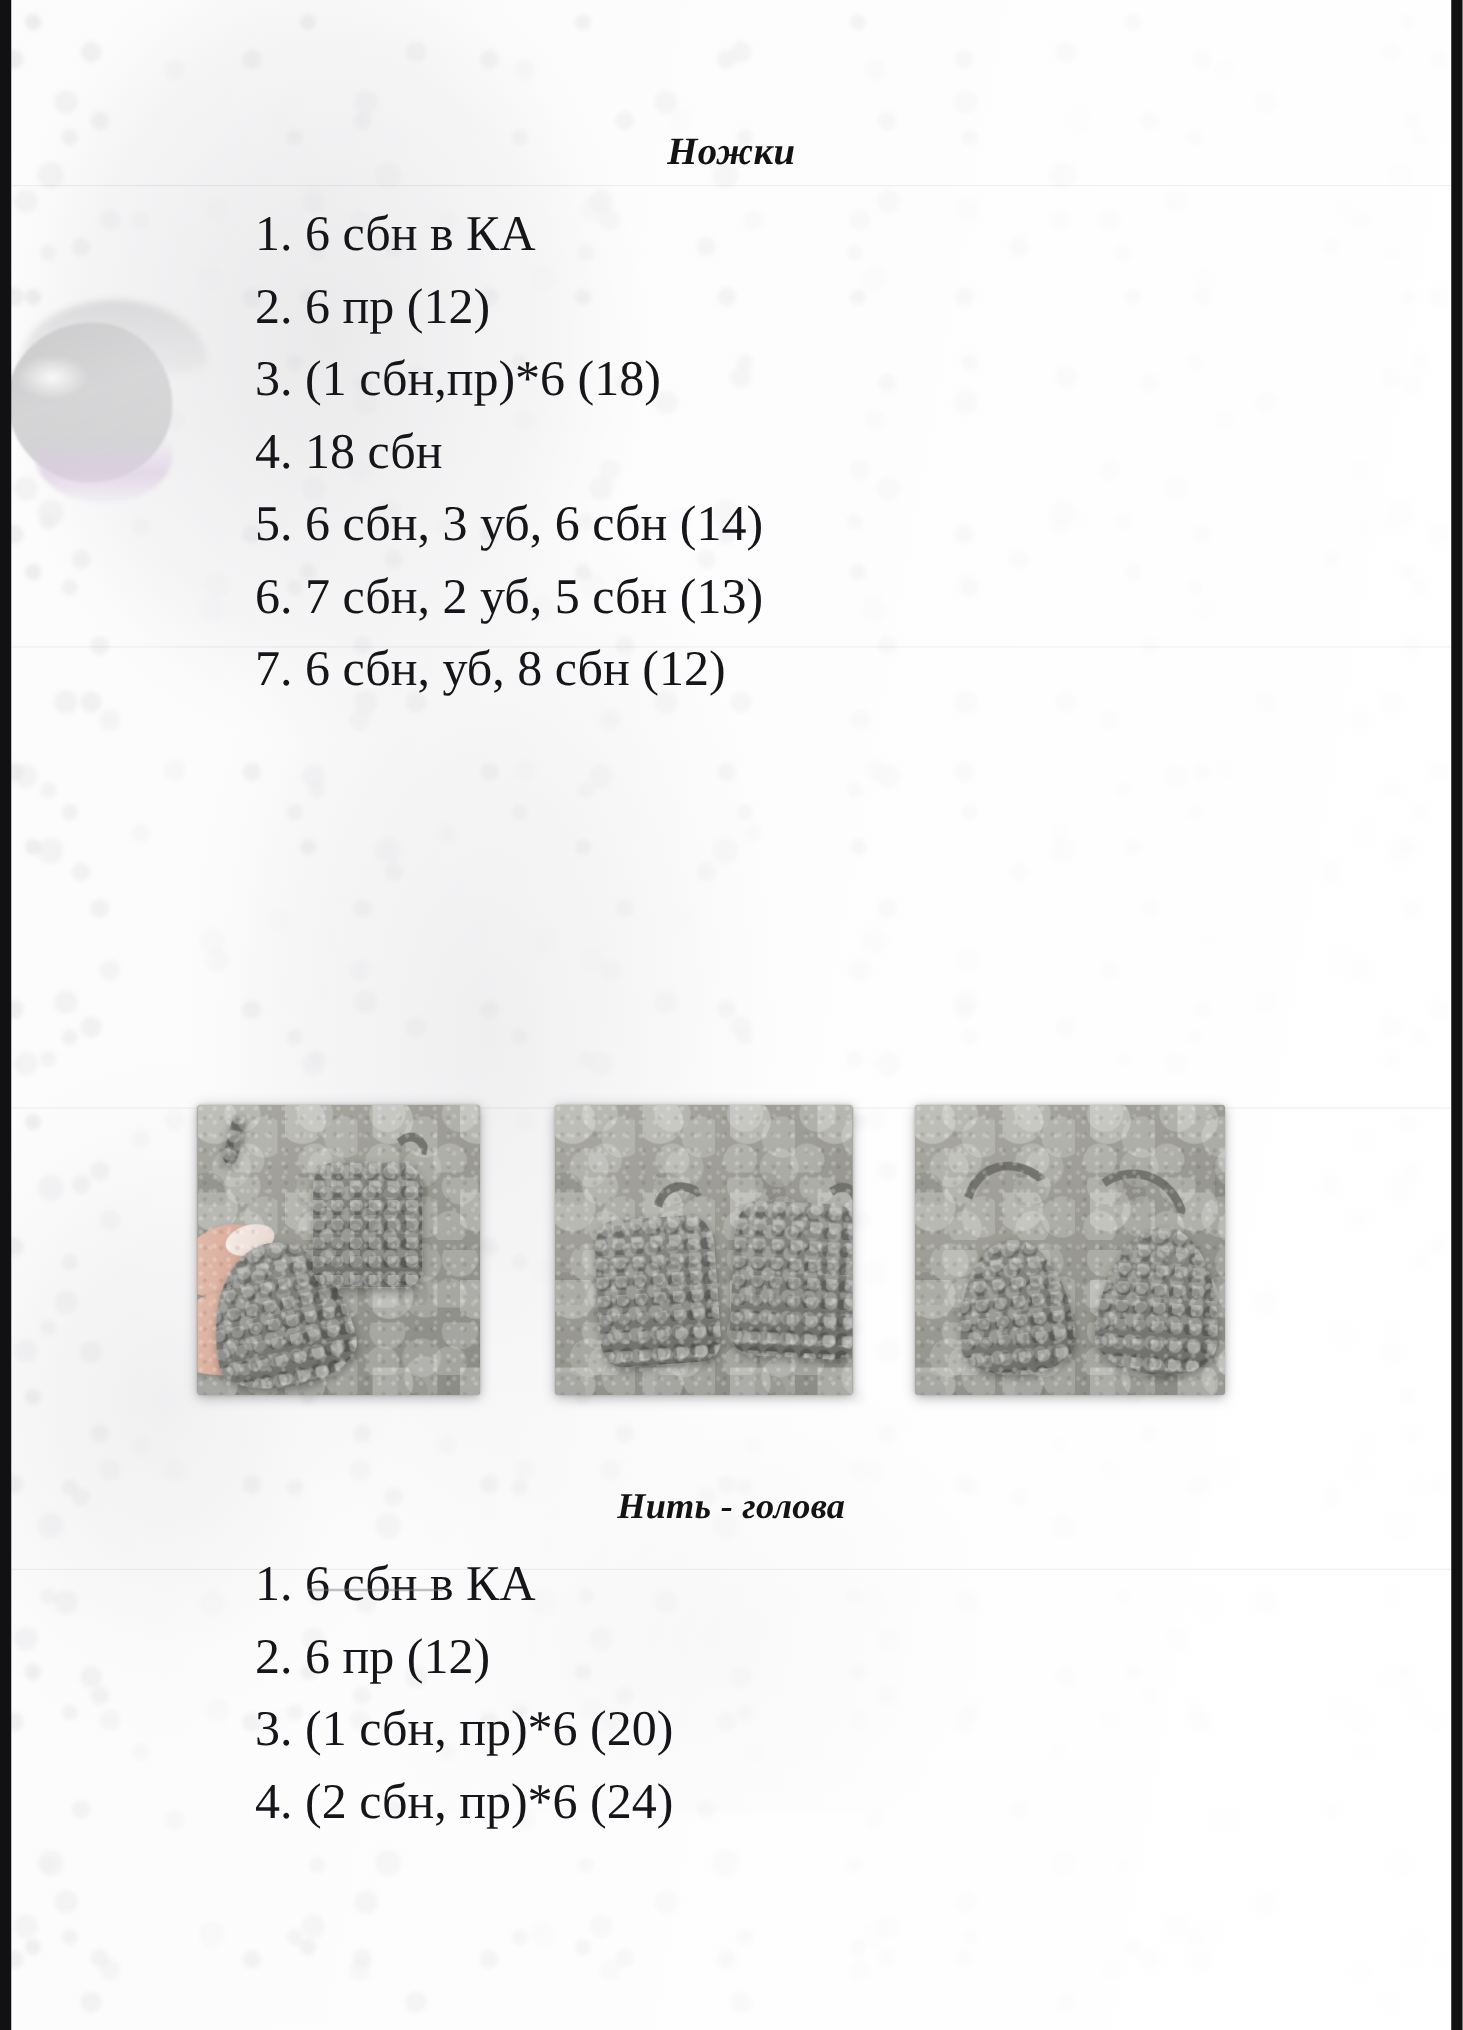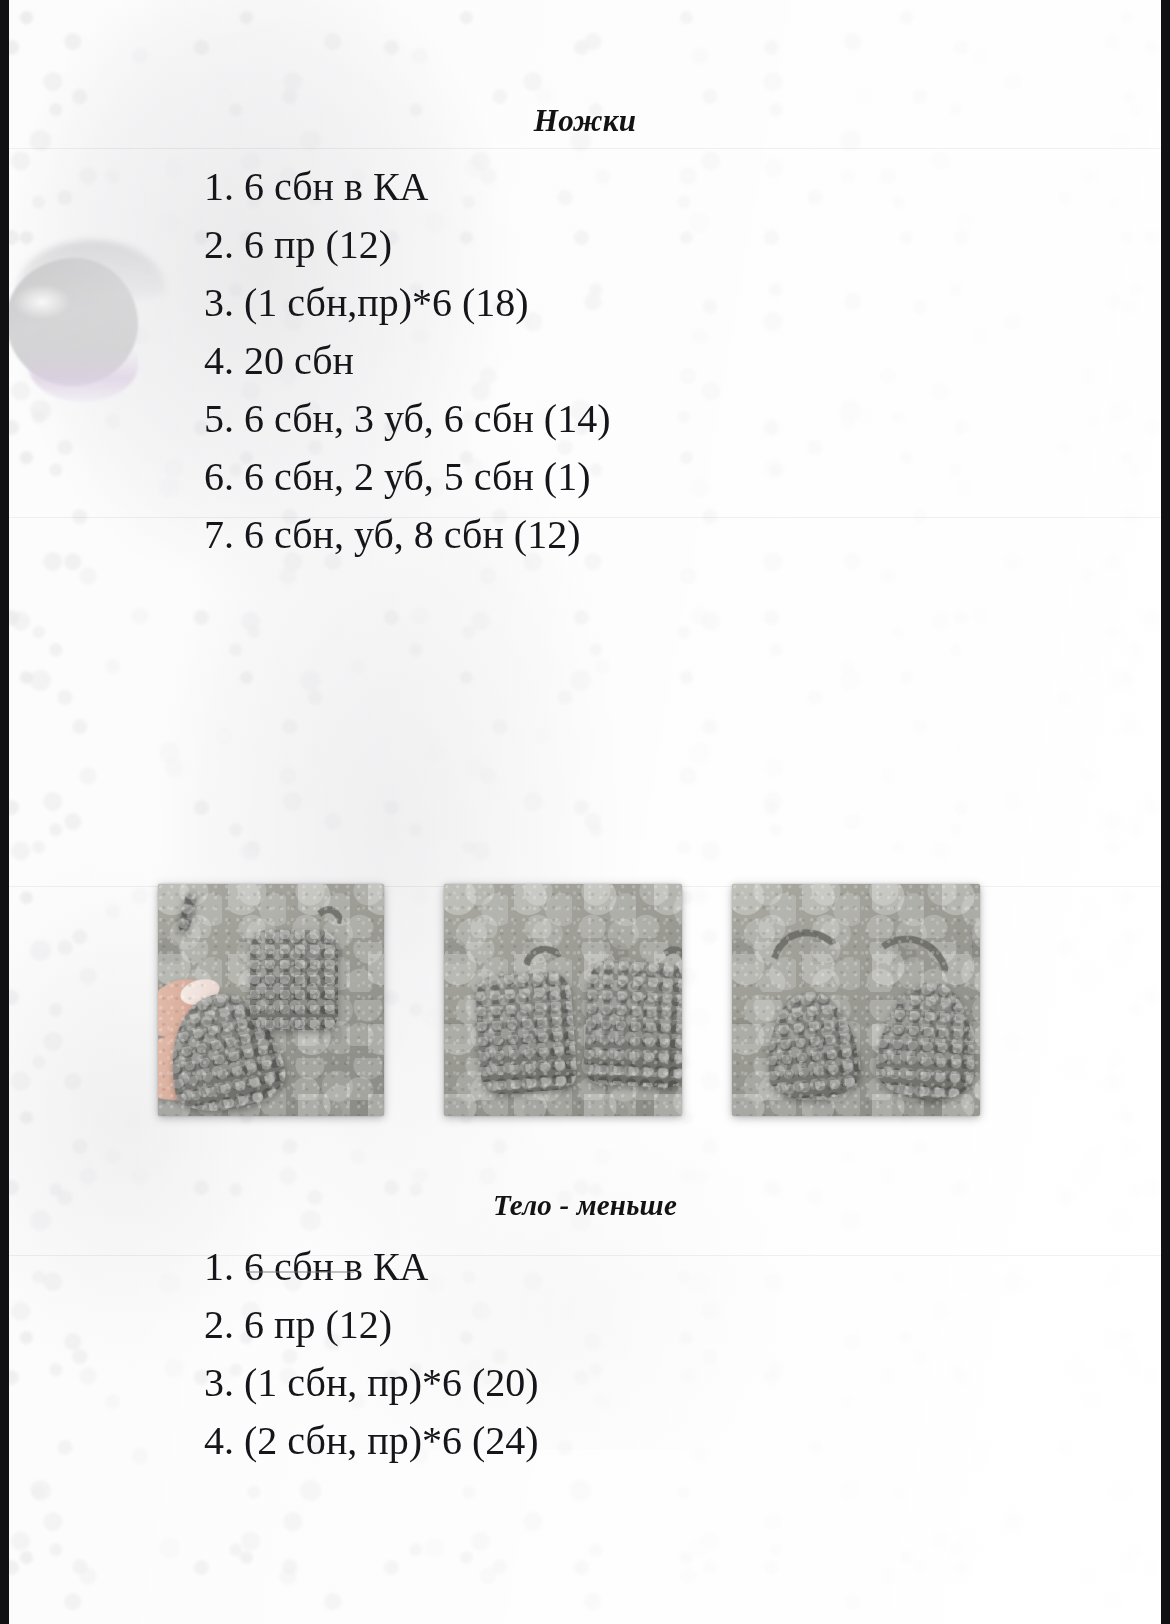--- a/index.html
+++ b/index.html
@@ -320,23 +320,23 @@
   <div class="scanline" style="top:1255px"></div>
 
   <div id="content">
 
     <div class="section-title" id="title-nozhki">Ножки</div>
 
     <ol class="steps" id="list-nozhki">
       <li><span class="num">1.</span> <span>6 сбн в КА</span></li>
       <li><span class="num">2.</span> <span>6 пр (12)</span></li>
       <li><span class="num">3.</span> <span>(1 сбн,пр)*6 (18)</span></li>
-      <li><span class="num">4.</span> <span>20 сбн</span></li>
+      <li><span class="num">4.</span> <span>18 сбн</span></li>
       <li><span class="num">5.</span> <span>6 сбн, 3 уб, 6 сбн (14)</span></li>
-      <li><span class="num">6.</span> <span>6 сбн, 2 уб, 5 сбн (1)</span></li>
+      <li><span class="num">6.</span> <span>7 сбн, 2 уб, 5 сбн (13)</span></li>
       <li><span class="num">7.</span> <span>6 сбн, уб, 8 сбн (12)</span></li>
     </ol>
 
     <div id="photo-strip">
 
       <div class="photo" id="photo-1">
         <div class="ground"></div>
         <div class="finger" style="left:-14px; top:96px;  width:78px;  height:56px; transform:rotate(-18deg);"></div>
         <div class="finger" style="left:-22px; top:150px; width:86px;  height:66px; transform:rotate(-8deg);"></div>
         <div class="nail" style="left:22px;  top:96px;  width:40px;  height:24px; transform:rotate(-16deg);"></div>
@@ -360,21 +360,21 @@
         <div class="ground"></div>
         <div class="piece teardrop" style="left:34px;  top:108px; width:92px;  height:108px; transform:rotate(-6deg);"></div>
         <div class="piece teardrop" style="left:146px; top:98px;  width:98px;  height:118px; transform:rotate(4deg);"></div>
         <div class="tail" style="left:28px;  top:46px; width:72px; height:40px; transform:rotate(-24deg);"></div>
         <div class="tail" style="left:132px; top:52px; width:78px; height:36px; transform:rotate(12deg);"></div>
         <div class="grain"></div>
       </div>
 
     </div>
 
-    <div class="section-title" id="title-telo">Тело - меньше</div>
+    <div class="section-title" id="title-telo">Нить - голова</div>
 
     <div id="telo-rule"></div>
 
     <ol class="steps" id="list-telo">
       <li><span class="num">1.</span> <span>6 сбн в КА</span></li>
       <li><span class="num">2.</span> <span>6 пр (12)</span></li>
       <li><span class="num">3.</span> <span>(1 сбн, пр)*6 (20)</span></li>
       <li><span class="num">4.</span> <span>(2 сбн, пр)*6 (24)</span></li>
     </ol>
 

